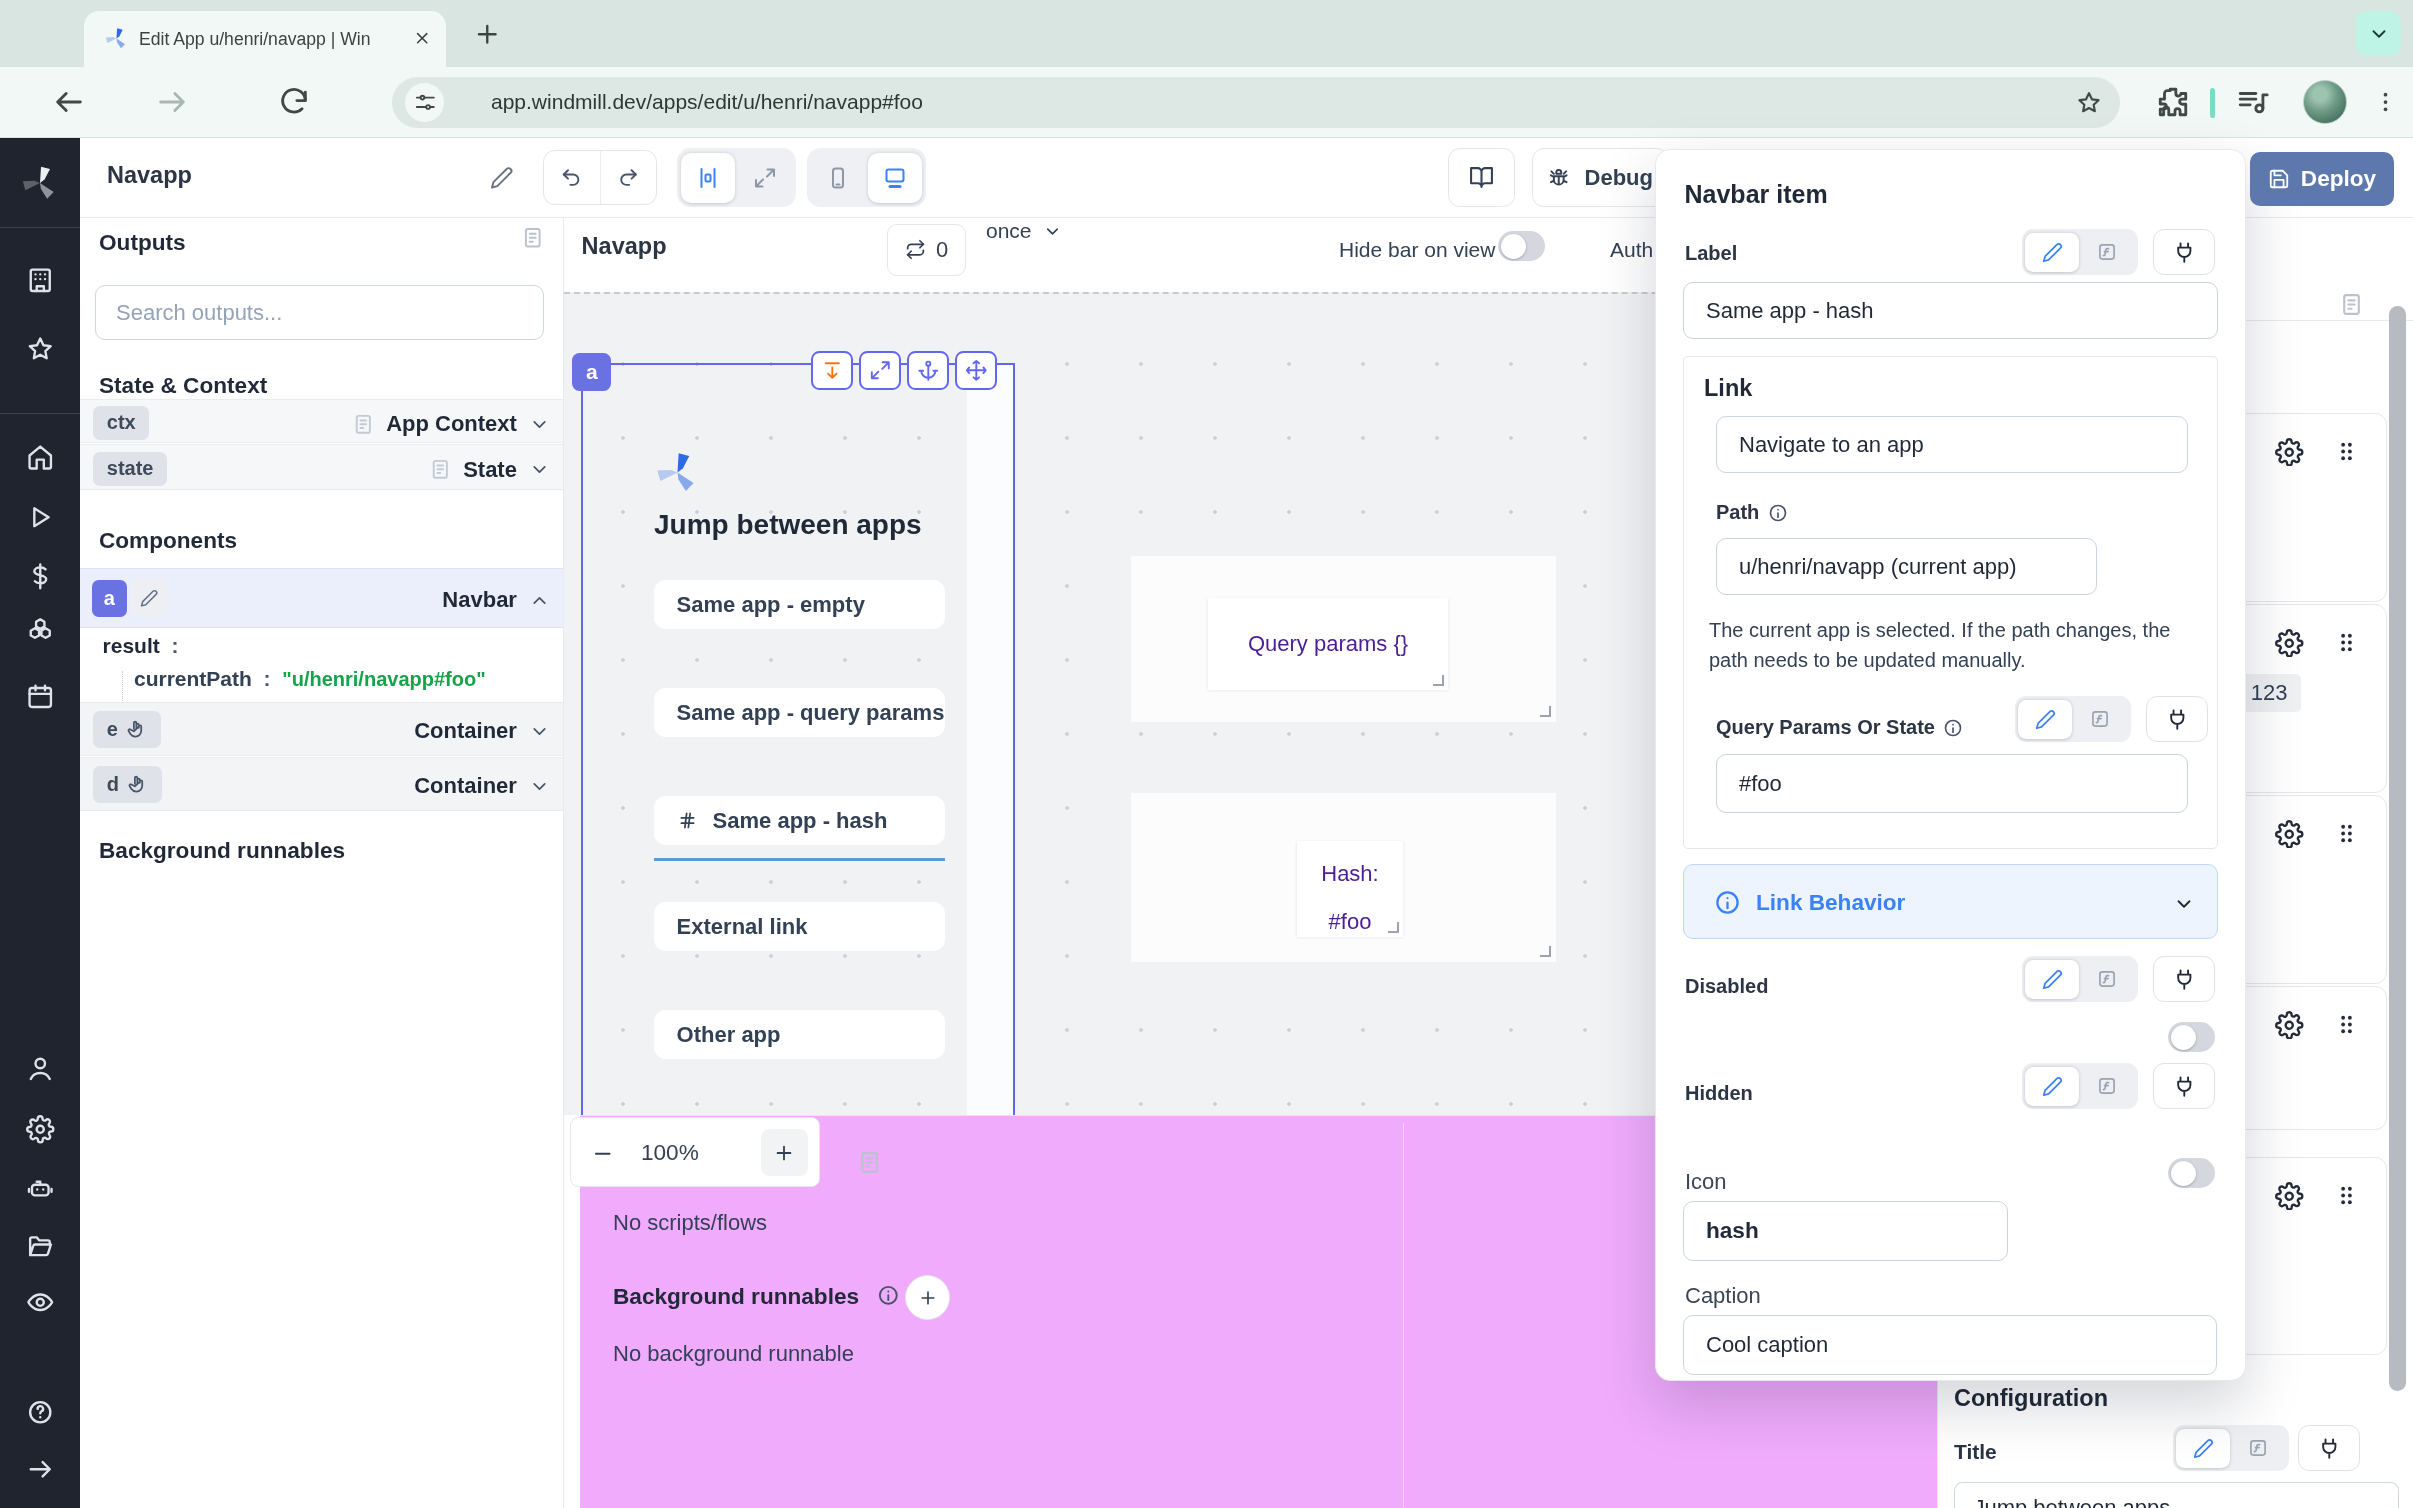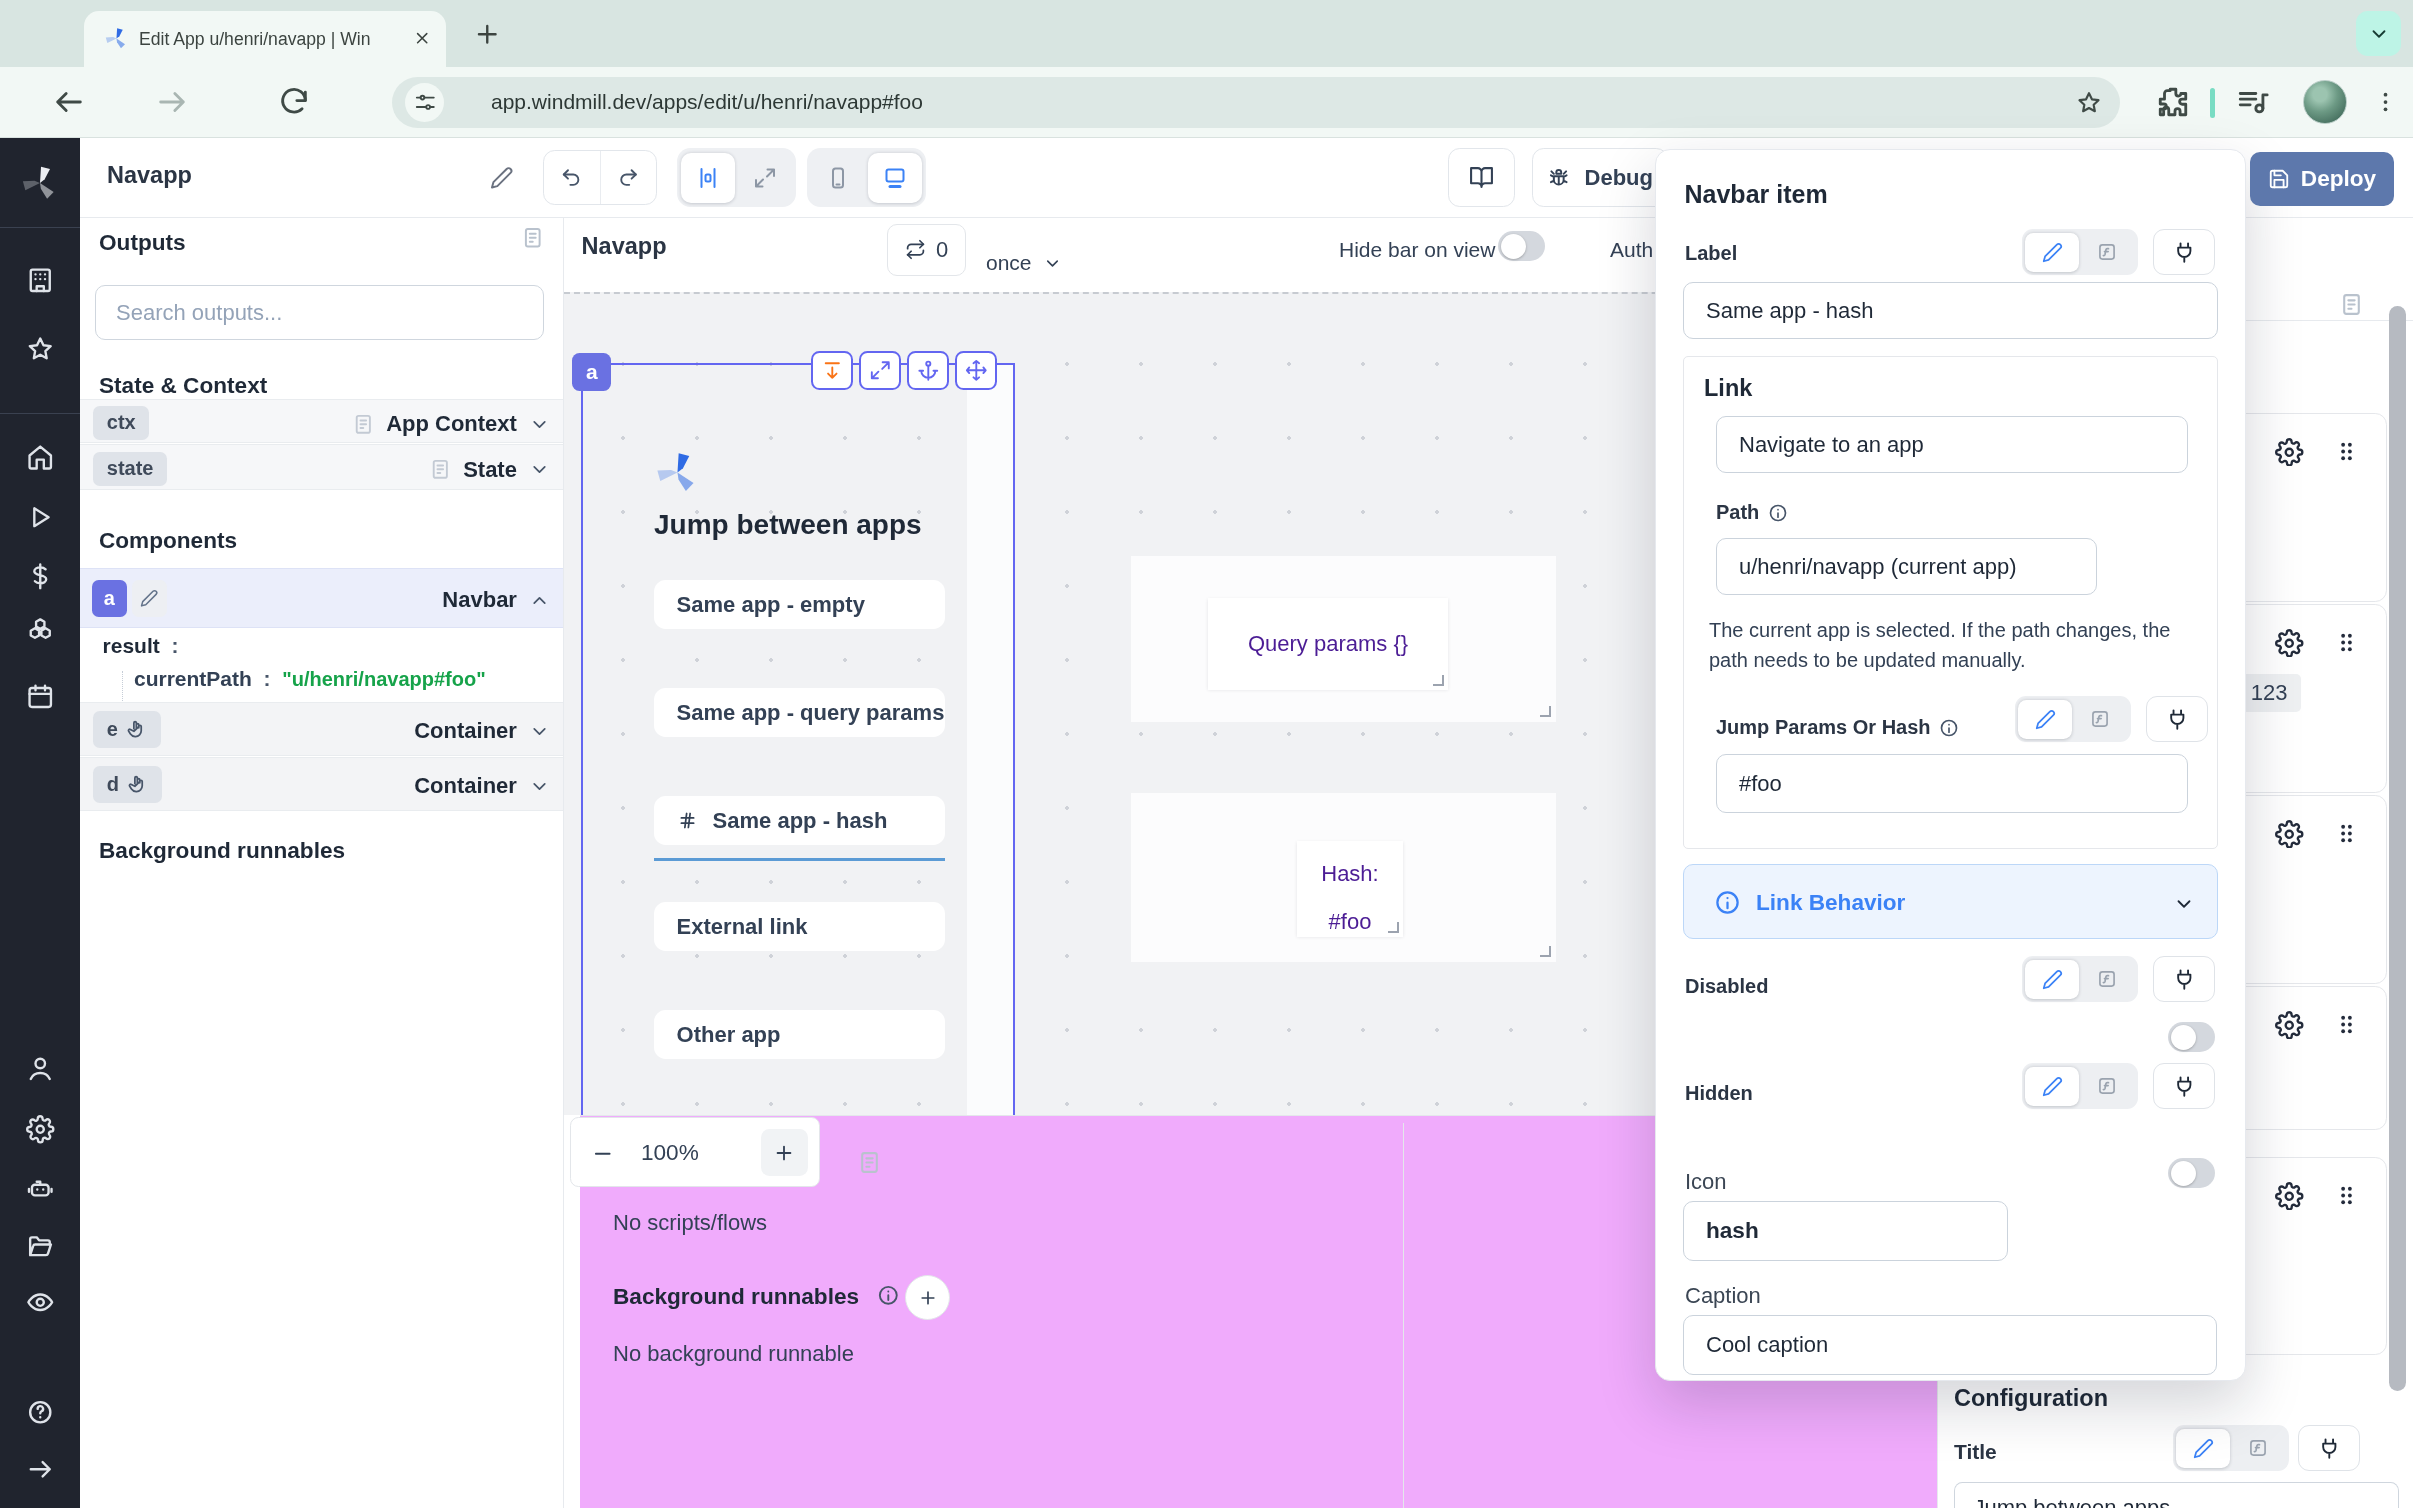--- a/index.html
+++ b/index.html
@@ -63,21 +63,21 @@
   .lp-right .doc { width:22.6px; height:22.6px; color:#c3cad4; }
   .lp-right .chev { width:21px; height:21px; color:#475569; }
   .result-line { position:absolute; font-size:21px; font-weight:700; color:#1f2937; }
   .cp-value { color:#16a34a; font-weight:700; font-size:20px; }
 
   
   .canvas { position:absolute; left:564px; top:218px; width:1373px; height:1291px; background:#fff; }
   .cv-title { position:absolute; left:17.6px; top:15px; font-size:23.5px; font-weight:700; color:#2b3544; }
   .refresh-btn { position:absolute; left:323px; top:5.9px; width:79px; height:52px; border:1.3px solid #e3e6ea; border-radius:10px; background:#fff; display:flex; align-items:center; justify-content:center; gap:10px; font-size:22px; color:#334155; }
   .refresh-btn .ic { width:21px; height:21px; }
-  .once { position:absolute; left:422px; top:33px; font-size:21px; color:#334155; display:flex; align-items:center; gap:11.7px; }
+  .once { position:absolute; left:422px; top:1px; font-size:21px; color:#334155; display:flex; align-items:center; gap:11.7px; }
   .once .ic { width:19px; height:19px; }
   .hidebar { position:absolute; left:775px; top:20px; font-size:21px; color:#334155; }
   .auth-lbl { position:absolute; left:1046px; top:20px; font-size:21px; color:#334155; }
   .toggle { width:47px; height:30px; border-radius:15px; background:#d4d8de; position:relative; }
   .toggle .knob { position:absolute; left:2.5px; top:2.5px; width:25px; height:25px; border-radius:50%; background:#fff; box-shadow:0 0.8px 2.5px rgba(0,0,0,.25); }
   .tg-cv { position:absolute; left:934px; top:13.4px; }
   .grid { position:absolute; left:0; top:74px; width:1373px; height:823px; background:#f1f2f4;
           background-image:radial-gradient(circle, #cfd2d8 2px, transparent 2.1px); background-size:74px 74px; background-position:22px 35px; }
   .grid-dash { position:absolute; left:0; top:0; width:100%; height:0; border-top:2.5px dashed #c7cbd1; }
   .component { position:absolute; left:17px; top:71px; width:434px; height:752px; border-left:2.5px solid #6366f1; border-right:2.5px solid #6366f1; border-top:2.5px solid #6366f1; }
@@ -873,21 +873,21 @@
         <span class="ic">
             <svg viewBox="0 0 24 24" fill="none" stroke="currentColor" stroke-width="2" stroke-linecap="round" stroke-linejoin="round">
               <circle cx="12" cy="12" r="9"></circle>
               <path d="M12 8h.01M12 12v5"></path>
             </svg>
           </span>
       </div>
       <div class="in-input" style="left:32px; top:181px; width:381px; height:57px;">u/henri/navapp (current app)</div>
       <div class="help">The current app is selected. If the path changes, the path needs to be updated manually.</div>
       <div class="f-lbl" style="left:32px; top:359px;">
-        <span>Jump Params Or Hash</span>
+        <span>Query Params Or State</span>
         <span class="ic">
             <svg viewBox="0 0 24 24" fill="none" stroke="currentColor" stroke-width="2" stroke-linecap="round" stroke-linejoin="round">
               <circle cx="12" cy="12" r="9"></circle>
               <path d="M12 8h.01M12 12v5"></path>
             </svg>
           </span>
       </div>
       <div class="seg" style="left:331px; top:339px;">
         <div class="on">
             <span class="ic">

